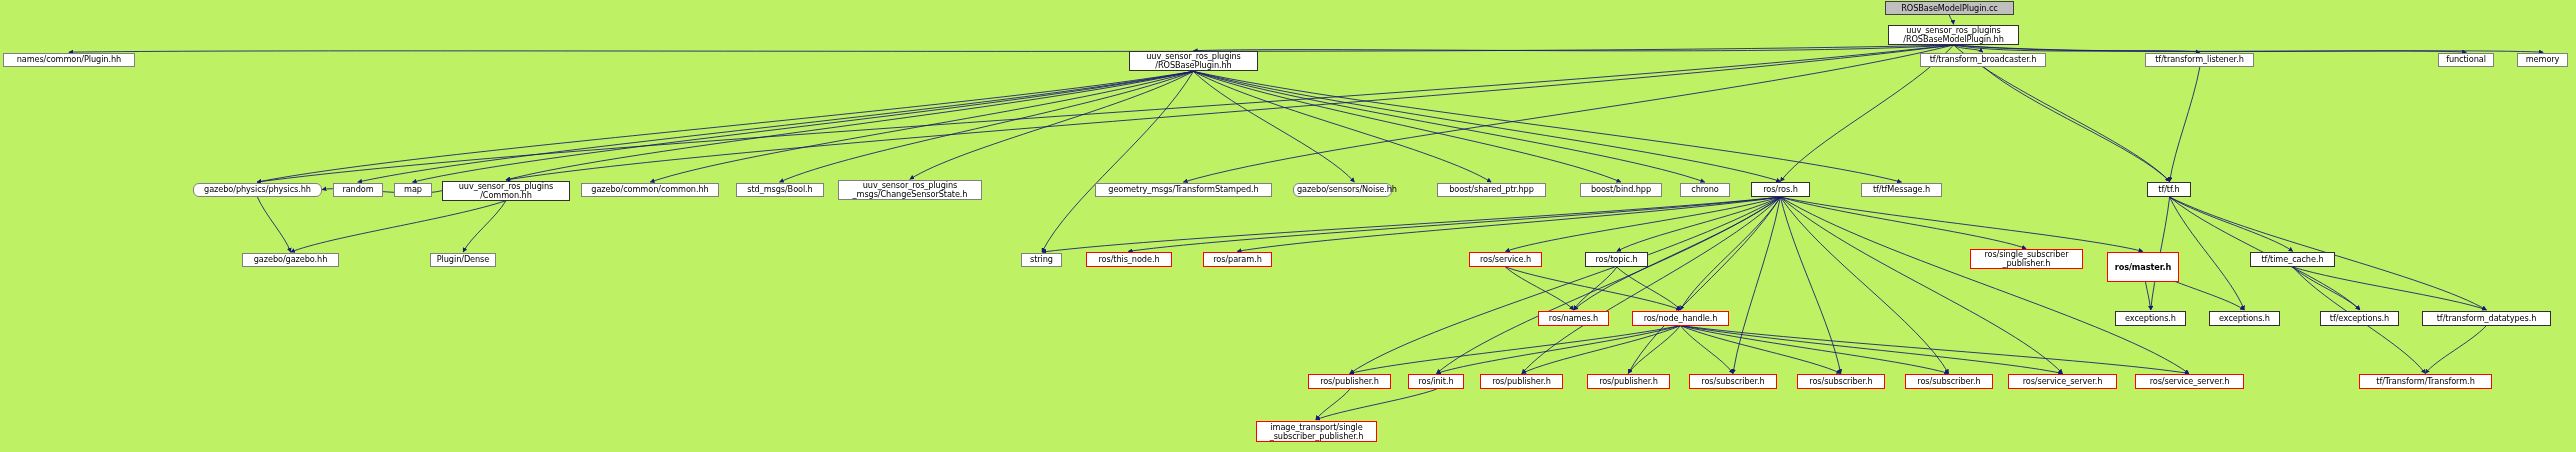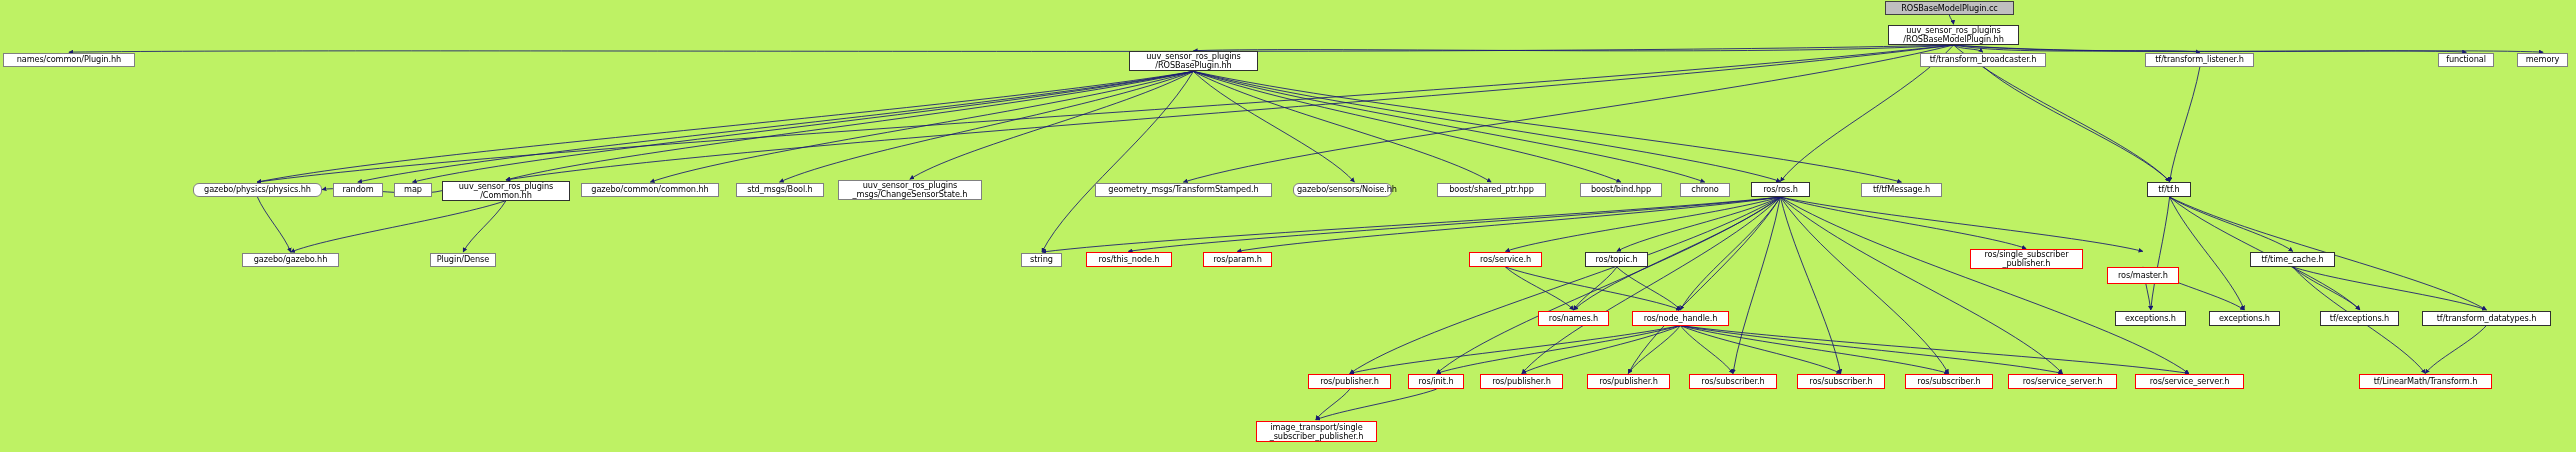--- a/index.html
+++ b/index.html
@@ -167,35 +167,35 @@
       <div class="node solid" style="left: 2147px; top: 182px; width: 44px; height: 15px;"><span class="lbl">tf/tf.h</span></div>
       <div class="node" style="left: 242px; top: 253px; width: 97px; height: 13.6px;"><span class="lbl">gazebo/gazebo.hh</span></div>
       <div class="node" style="left: 430px; top: 253px; width: 66px; height: 13.6px;"><span class="lbl">Plugin/Dense</span></div>
       <div class="node" style="left: 1021px; top: 253px; width: 41px; height: 13.6px;"><span class="lbl">string</span></div>
       <div class="node red" style="left: 1086px; top: 252px; width: 86px; height: 15px;"><span class="lbl">ros/this_node.h</span></div>
       <div class="node red" style="left: 1203px; top: 252px; width: 69px; height: 15px;"><span class="lbl">ros/param.h</span></div>
       <div class="node red" style="left: 1469px; top: 252px; width: 73px; height: 15px;"><span class="lbl">ros/service.h</span></div>
       <div class="node solid" style="left: 1585px; top: 252px; width: 63px; height: 15px;"><span class="lbl">ros/topic.h</span></div>
       <div class="node red" style="left: 1970px; top: 249px; width: 113px; height: 20px;"><span class="lbl">ros/single_subscriber
 _publisher.h</span></div>
-      <div class="node red" style="left: 2107px; top: 267px; width: 72px; height: 17px;"><span class="lbl">ros/master.h</span></div>
+      <div class="node red" style="left: 2107px; top: 252px; width: 72px; height: 30px; font-weight: bold;"><span class="lbl">ros/master.h</span></div>
       <div class="node solid" style="left: 2250px; top: 252px; width: 85px; height: 15px;"><span class="lbl">tf/time_cache.h</span></div>
       <div class="node red" style="left: 1538px; top: 311px; width: 71px; height: 15px;"><span class="lbl">ros/names.h</span></div>
       <div class="node red" style="left: 1632px; top: 311px; width: 97px; height: 15px;"><span class="lbl">ros/node_handle.h</span></div>
       <div class="node solid" style="left: 2115px; top: 311px; width: 71px; height: 15px;"><span class="lbl">exceptions.h</span></div>
       <div class="node solid" style="left: 2209px; top: 311px; width: 71px; height: 15px;"><span class="lbl">exceptions.h</span></div>
       <div class="node solid" style="left: 2320px; top: 311px; width: 79px; height: 15px;"><span class="lbl">tf/exceptions.h</span></div>
       <div class="node solid" style="left: 2422px; top: 311px; width: 129px; height: 15px;"><span class="lbl">tf/transform_datatypes.h</span></div>
       <div class="node red" style="left: 1308px; top: 374px; width: 83px; height: 15px;"><span class="lbl">ros/publisher.h</span></div>
       <div class="node red" style="left: 1408px; top: 374px; width: 56px; height: 15px;"><span class="lbl">ros/init.h</span></div>
       <div class="node red" style="left: 1480px; top: 374px; width: 83px; height: 15px;"><span class="lbl">ros/publisher.h</span></div>
       <div class="node red" style="left: 1587px; top: 374px; width: 83px; height: 15px;"><span class="lbl">ros/publisher.h</span></div>
       <div class="node red" style="left: 1689px; top: 374px; width: 88px; height: 15px;"><span class="lbl">ros/subscriber.h</span></div>
       <div class="node red" style="left: 1797px; top: 374px; width: 88px; height: 15px;"><span class="lbl">ros/subscriber.h</span></div>
       <div class="node red" style="left: 1905px; top: 374px; width: 88px; height: 15px;"><span class="lbl">ros/subscriber.h</span></div>
       <div class="node red" style="left: 2008px; top: 374px; width: 109px; height: 15px;"><span class="lbl">ros/service_server.h</span></div>
       <div class="node red" style="left: 2135px; top: 374px; width: 109px; height: 15px;"><span class="lbl">ros/service_server.h</span></div>
-      <div class="node red" style="left: 2359px; top: 374px; width: 133px; height: 15px;"><span class="lbl">tf/LinearMath/Transform.h</span></div>
+      <div class="node red" style="left: 2359px; top: 374px; width: 133px; height: 15px;"><span class="lbl">tf/Transform/Transform.h</span></div>
       <div class="node red" style="left: 1256px; top: 421px; width: 121px; height: 21px;"><span class="lbl">image_transport/single
 _subscriber_publisher.h</span></div>
     </div>
 </div>
 
 
 </body></html>

